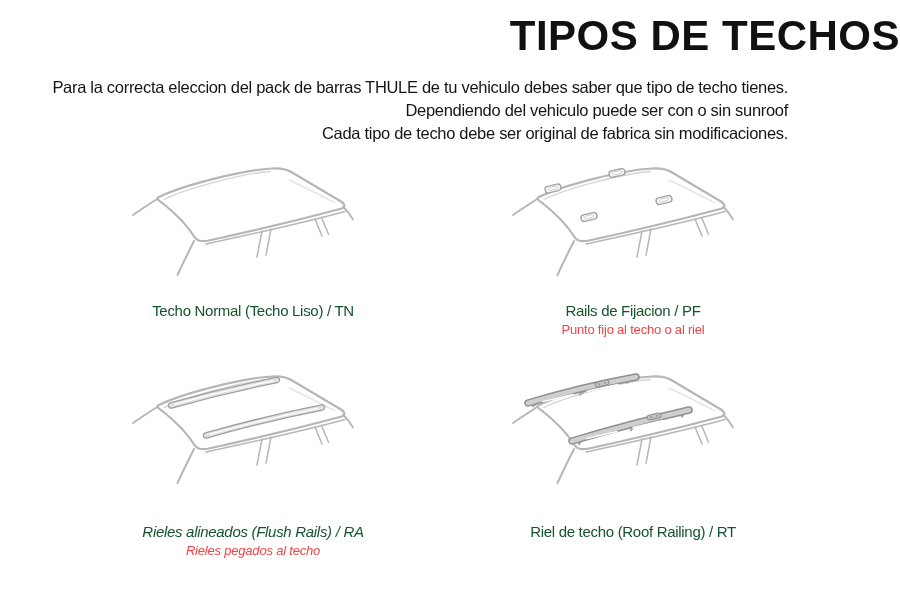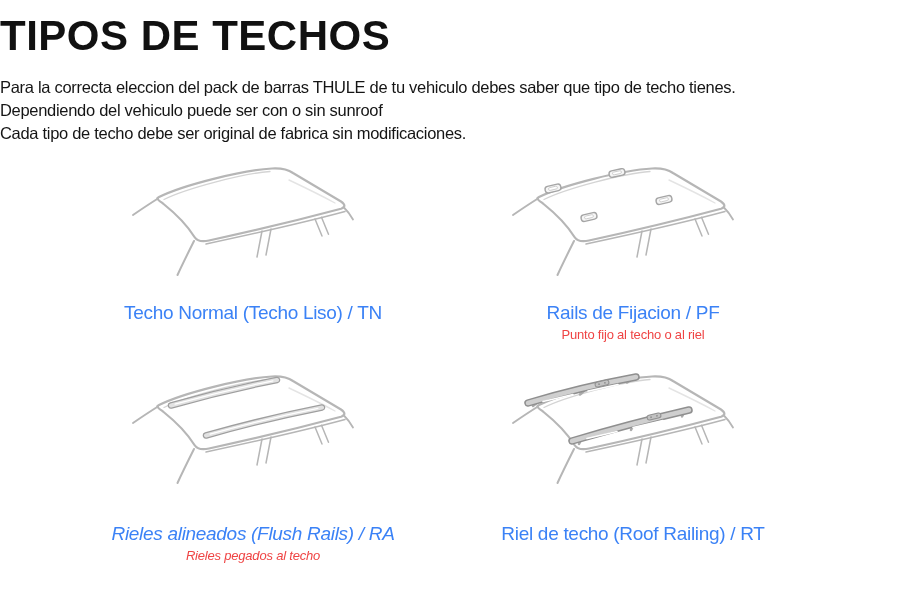--- a/index.html
+++ b/index.html
@@ -7,41 +7,41 @@
   body {
     position:relative;
     width:900px; height:600px;
     background:#ffffff;
     font-family:"Liberation Sans","DejaVu Sans",sans-serif;
     color:#161616;
     overflow:hidden;
   }
   .page-title {
     position:absolute; top:12px; left:0; width:900px;
-    text-align:left;
+    text-align:right;
     font-size:42px; font-weight:bold; letter-spacing:0.5px;
     color:#111111;
   }
   .intro {
     position:absolute; top:76px; left:0; width:788px;
-    text-align:left;
+    text-align:right;
     font-size:16.5px; line-height:23px; letter-spacing:-0.3px;
     color:#151515;
   }
   .card {
     position:absolute; width:392px; text-align:center;
   }
   .card-tn { left:57px;  top:156px; }
   .card-pf { left:437px; top:156px; }
   .card-ra { left:57px;  top:364px;font-style:italic; }
   .card-rt { left:437px; top:364px; }
   .roof-art { display:block; margin:0 auto; width:300px; height:135px; }
   .roof-label {
     margin-top:11px;
-    font-size:19px; letter-spacing:-0.3px; color:#3b82f6;
+    font-size:15px; letter-spacing:-0.3px; color:#14532d;
   }
   .row2 .roof-label { margin-top:24px; }
   .roof-sublabel {
     margin-top:3px;
     font-size:13px; letter-spacing:-0.2px; color:#ef4444;
     min-height:15px;
   }
 </style>
 </head>
 <body>

